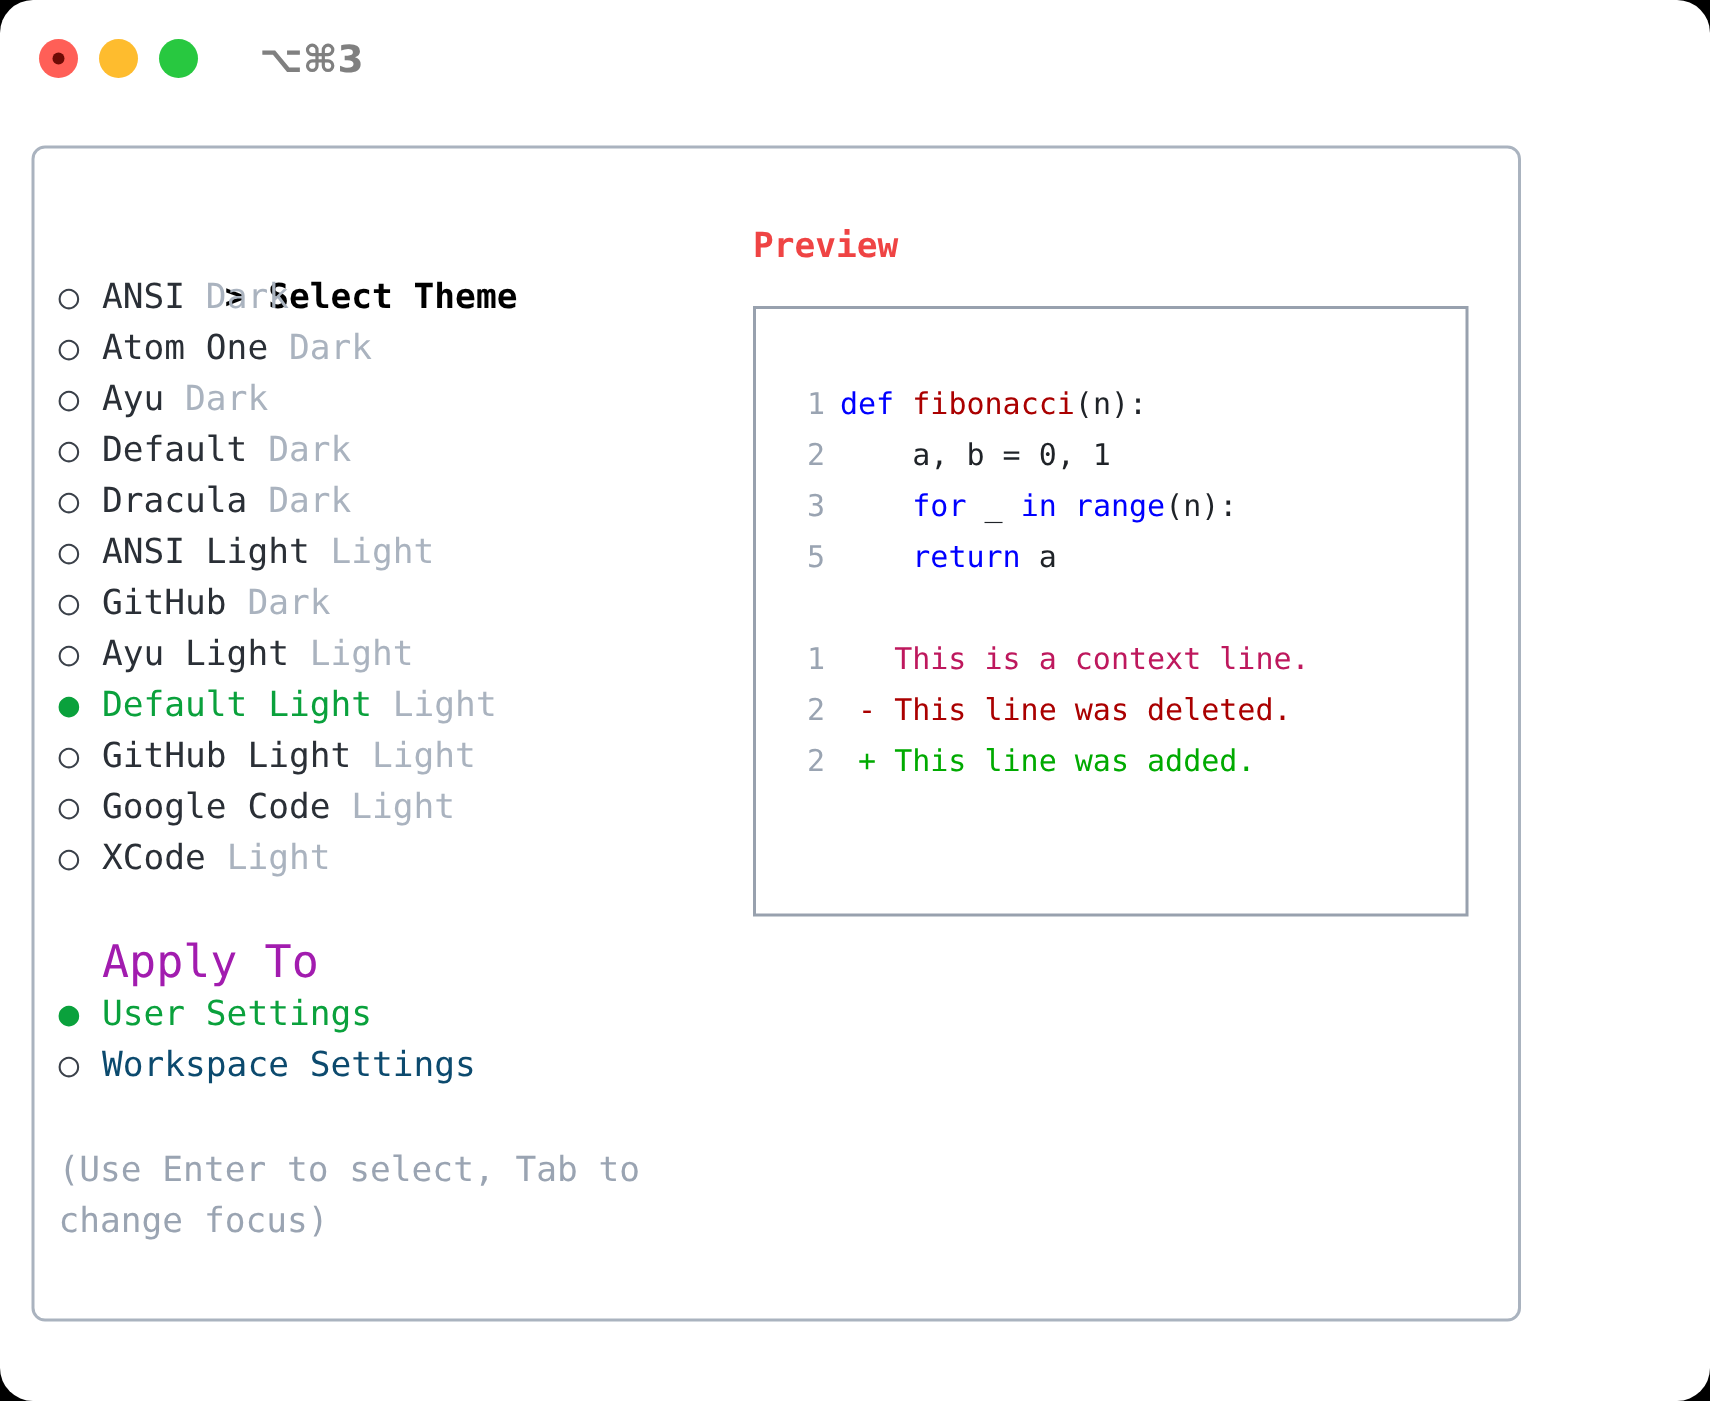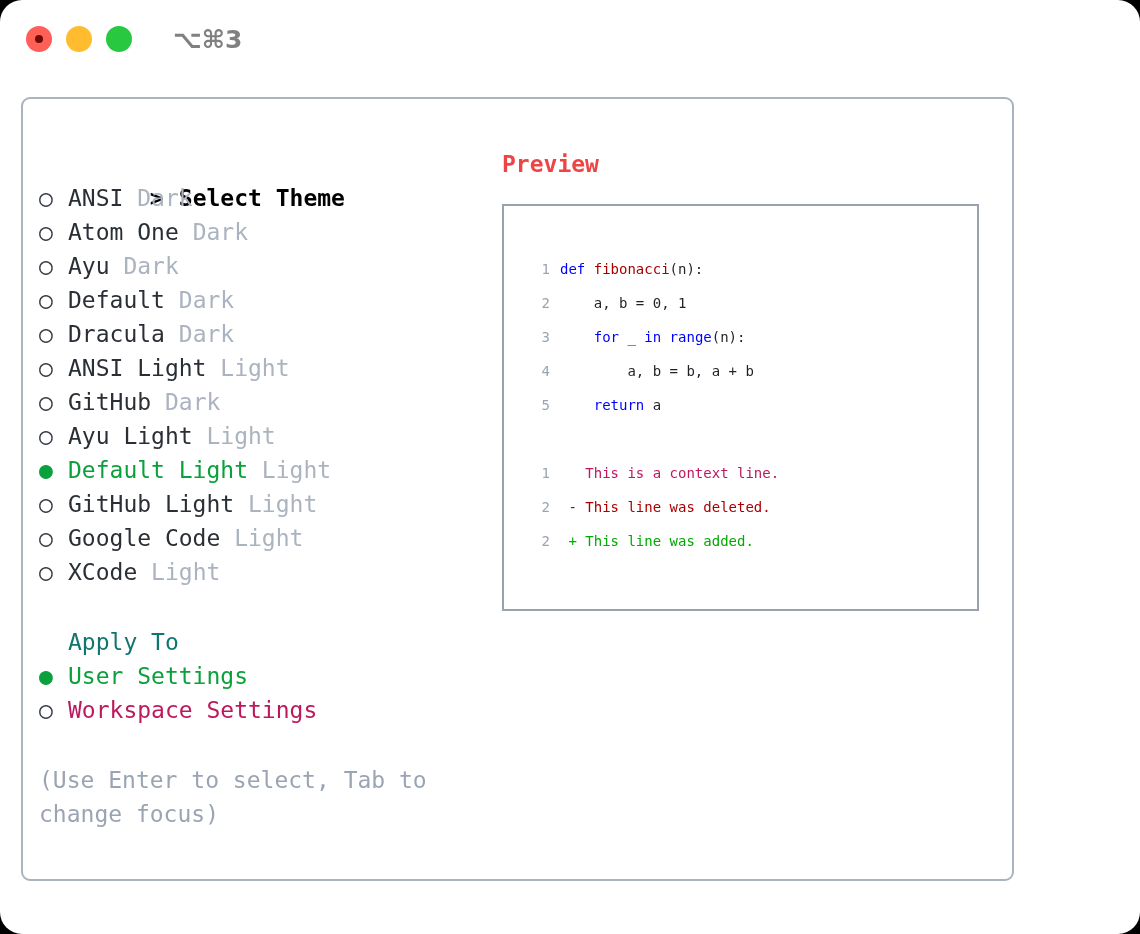--- a/index.html
+++ b/index.html
@@ -79,28 +79,28 @@
   .theme-row .name { color: #2a2f36; }
   .theme-row .kind { color: #aab3bf; text-align: right; }
   .theme-row.selected .name,
   .theme-row.selected .marker { color: #0aa13c; }
   .bullet-filled { color: #0aa13c; }
   .bullet-empty  { color: #3a4049; }
 
   .section-label {
     height: 34px;
     line-height: 34px;
-    font-size: 23px;
-    color: #0f766e;
+    font-size: 30px;
+    color: #a21caf;
     white-space: pre;
     padding-left: 29px;
   }
   .apply-row.selected .name,
   .apply-row.selected .marker { color: #0aa13c; }
-  .apply-row .name { color: #be185d; }
+  .apply-row .name { color: #0c4a6e; }
 
   .spacer-sm { height: 36px; }
   .spacer-md { height: 36px; }
 
   #hint {
     font-size: 23px;
     line-height: 34px;
     color: #9aa4b2;
     white-space: pre-wrap;
     width: 412px;
@@ -119,21 +119,21 @@
     line-height: 34px;
     margin-bottom: 23px;
   }
   #preview-box {
     width: 477px; height: 407px;
     border: 2px solid #98a1ae;
     background: #ffffff;
     padding: 46px 0 0 0;
   }
   .code-line {
-    font-size: 14px;
+    font-size: 20px;
     line-height: 34px;
     white-space: pre;
     padding-left: 18px;
     color: #1f2328;
   }
   .lno {
     display: inline-block;
     width: 28px;
     text-align: right;
     color: #9aa4b2;
@@ -201,21 +201,20 @@
     </div>
 
     <div id="right-column">
       <div id="preview-title">Preview</div>
 
       <div id="preview-box">
         <div id="code-block">
             <div class="code-line"><span class="lno">1</span><span class="kw">def </span><span class="fn">fibonacci</span><span class="plain">(n):</span></div>
             <div class="code-line"><span class="lno">2</span><span class="plain">    a, b = 0, 1</span></div>
             <div class="code-line"><span class="lno">3</span><span class="plain">    </span><span class="kw">for</span><span class="plain"> _ </span><span class="kw">in</span><span class="plain"> </span><span class="kw">range</span><span class="plain">(n):</span></div>
-            <div class="code-line"><span class="lno">4</span><span class="plain">        a, b = b, a + b</span></div>
             <div class="code-line"><span class="lno">5</span><span class="plain">    </span><span class="kw">return</span><span class="plain"> a</span></div>
           </div>
         <div class="blank-line"></div>
         <div id="diff-block">
             <div class="code-line"><span class="lno">1</span><span class="diff-ctx">   </span><span class="diff-ctx">This is a context line.</span></div>
             <div class="code-line"><span class="lno">2</span><span class="diff-del"> - </span><span class="diff-del">This line was deleted.</span></div>
             <div class="code-line"><span class="lno">2</span><span class="diff-add"> + </span><span class="diff-add">This line was added.</span></div>
           </div>
       </div>
     </div>

